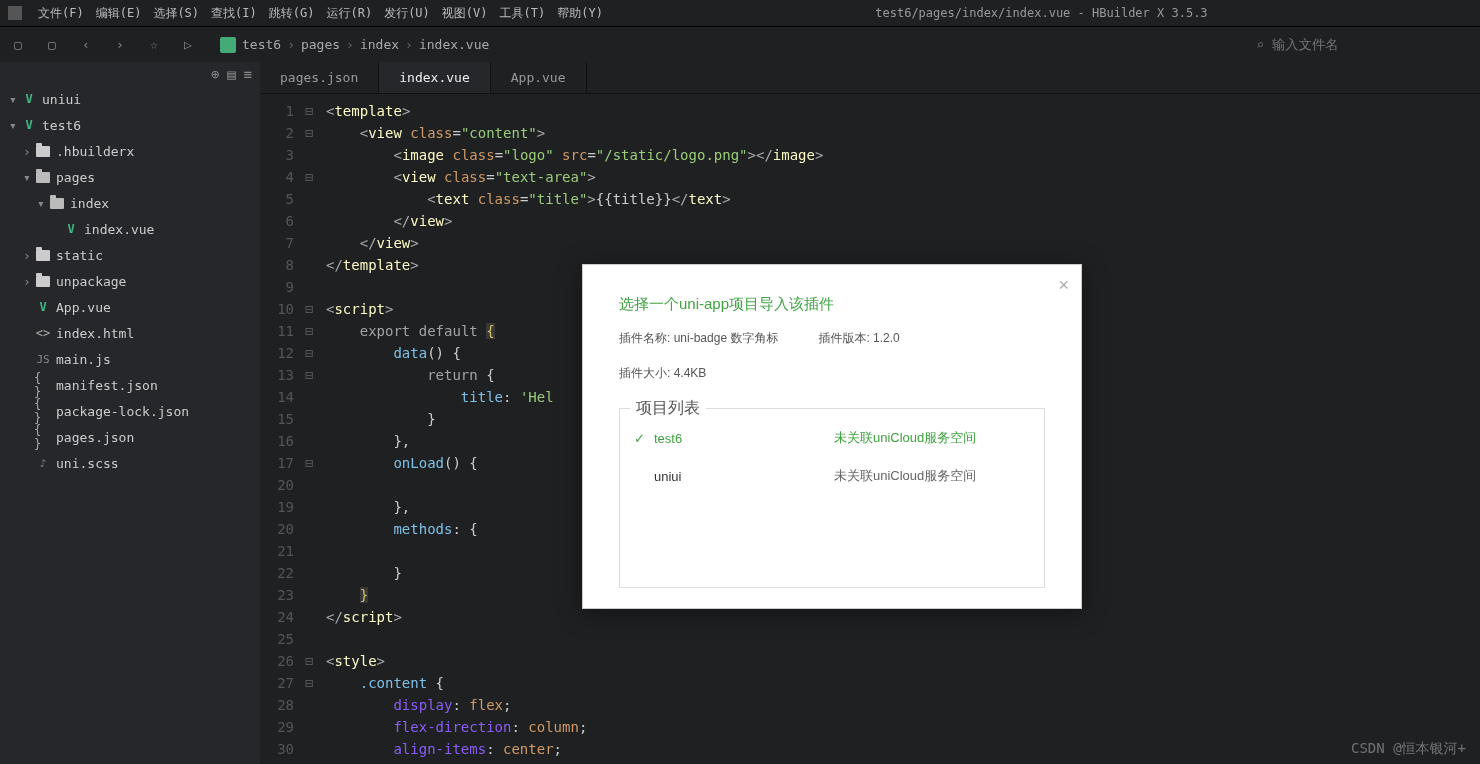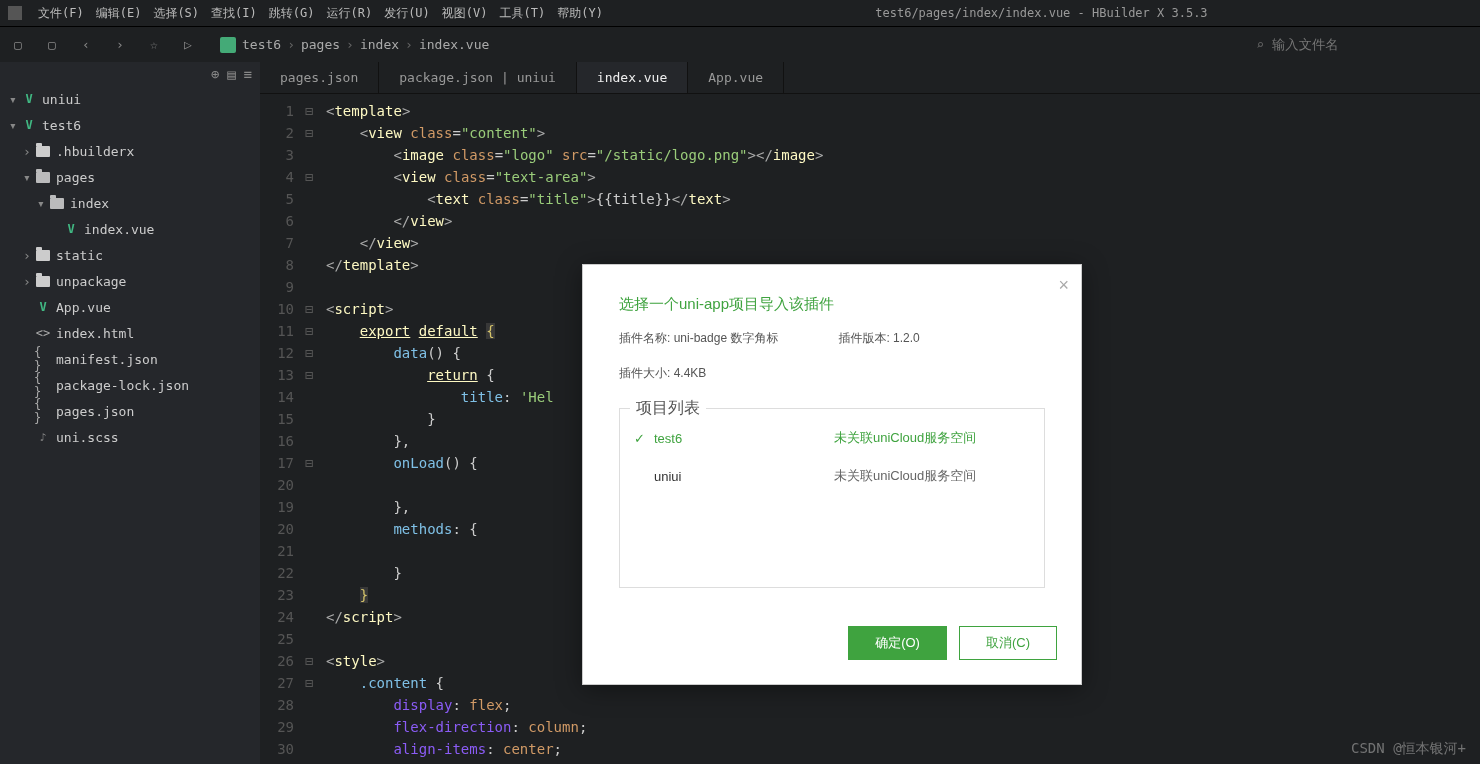--- a/index.html
+++ b/index.html
@@ -39,33 +39,33 @@
 .tab { padding: 0 20px; display: flex; align-items: center; color: #999; cursor: pointer; border-right: 1px solid #111; font-size: 13px; }
 .tab.active { background: #25272b; color: #eee; }
 
 .code-area { flex: 1; display: flex; overflow: auto; font-family: Consolas, monospace; font-size: 14px; line-height: 22px; }
 .gutter { width: 40px; text-align: right; color: #555; padding: 6px 6px 0 0; user-select: none; }
 .fold-col { width: 18px; color: #555; padding: 6px 0 0 0; text-align: center; }
 .code { padding: 6px 0 0 8px; white-space: pre; color: #ccc; }
 .t-tag { color: #fef9c3; }
 .t-attr { color: #d19a66; }
 .t-str { color: #9acc7a; }
-.t-kw { color: #fef9c3; text-decoration: underline; }
+.t-kw { color: #a3a3a3; }
 .t-id { color: #7fc0e6; }
 .t-punc { color: #aaa; }
 .t-prop { color: #8b5cf6; }
 .t-val { color: #d19a66; }
 .t-brace { color: #d4c36a; }
 .box-hl { background: #383838; }
 
 .dialog { position: absolute; left: 582px; top: 264px; width: 500px; background: #fff; border: 1px solid #ccc; box-shadow: 0 4px 24px rgba(0,0,0,0.4); color: #333; font-family: "Microsoft YaHei", sans-serif; }
 .dialog .dlg-close { position: absolute; right: 12px; top: 10px; color: #aaa; font-size: 18px; cursor: pointer; }
 .dialog .dlg-body { padding: 30px 36px 20px 36px; }
 .dialog .dlg-title { color: #3fa33f; font-size: 15px; margin-bottom: 14px; }
-.dialog .dlg-info { font-size: 12px; color: #555; line-height: 20px; display: flex; gap: 60px; }
+.dialog .dlg-info { font-size: 12px; color: #555; line-height: 20px; display: flex; gap: 40px; }
 .dialog .dlg-info2 { font-size: 12px; color: #555; margin-top: 17px; }
 .dialog fieldset { border: 1px solid #ddd; margin-top: 16px; padding: 0; }
 .dialog legend { font-size: 16px; padding: 0 6px; margin-left: 10px; color: #555; }
 .dialog .proj-row { display: flex; align-items: center; padding: 10px 14px; font-size: 13px; }
 .dialog .proj-row .check { width: 20px; color: #3fa33f; }
 .dialog .proj-row .pname { width: 180px; }
 .dialog .proj-row.sel .pname { color: #3fa33f; }
 .dialog .proj-row .pstatus { color: #666; }
 .dialog .proj-row.sel .pstatus { color: #3fa33f; }
 .dialog .dlg-footer { display: flex; justify-content: flex-end; gap: 12px; padding: 18px 24px 24px; }
@@ -204,20 +204,28 @@
           <span class="chevron"></span>
           <span class="ficon">
             <span class="brackets-icon">&lt;&gt;</span>
           </span>
           <span>index.html</span>
         </div>
         <div class="tree-item">
           <span class="indent"></span>
           <span class="chevron"></span>
           <span class="ficon">
+            <span class="file-gen">JS</span>
+          </span>
+          <span>main.js</span>
+        </div>
+        <div class="tree-item">
+          <span class="indent"></span>
+          <span class="chevron"></span>
+          <span class="ficon">
             <span class="brackets-icon">{ }</span>
           </span>
           <span>manifest.json</span>
         </div>
         <div class="tree-item">
           <span class="indent"></span>
           <span class="chevron"></span>
           <span class="ficon">
             <span class="brackets-icon">{ }</span>
           </span>
@@ -238,21 +246,20 @@
             <span class="file-gen">♪</span>
           </span>
           <span>uni.scss</span>
         </div>
       </div>
   </div>
 
   <div class="editor-area">
     <div class="tabs" id="tabs">
         <div class="tab">pages.json</div>
-        <div class="tab">package.json | uniui</div>
         <div class="tab active">index.vue</div>
         <div class="tab">App.vue</div>
       </div>
     <div class="code-area">
       <div class="gutter" id="gutter">
           <div>1</div>
           <div>2</div>
           <div>3</div>
           <div>4</div>
           <div>5</div>
@@ -343,19 +350,15 @@
             <span class="pstatus">未关联uniCloud服务空间</span>
           </div>
           <div class="proj-row">
             <span class="check"></span>
             <span class="pname">uniui</span>
             <span class="pstatus">未关联uniCloud服务空间</span>
           </div>
         </div>
     </fieldset>
   </div>
-  <div class="dlg-footer">
-    <button class="btn primary">确定(O)</button>
-    <button class="btn">取消(C)</button>
-  </div>
 </div>
 
 <div class="watermark">CSDN @恒本银河+</div>
 
 </body></html>

